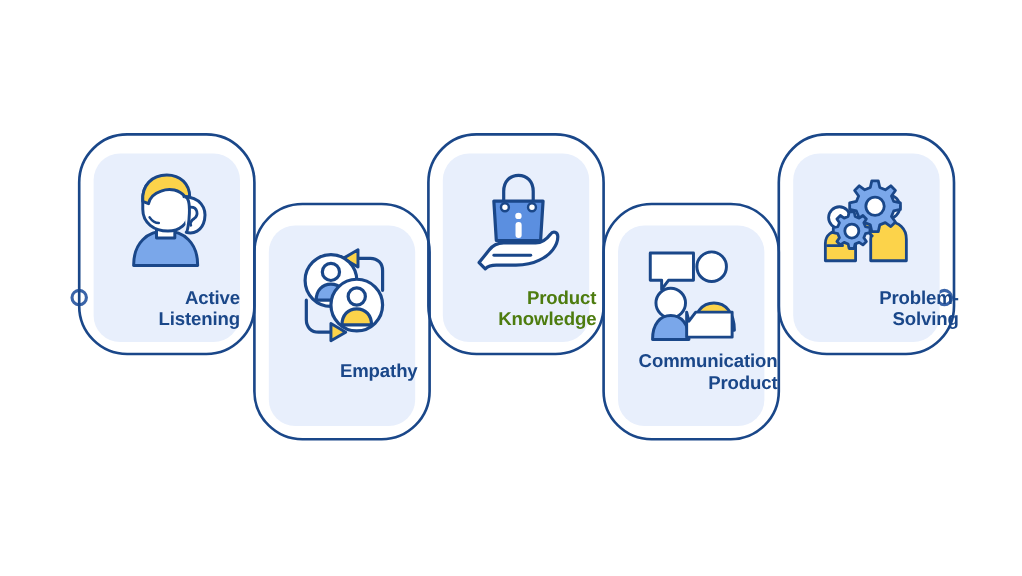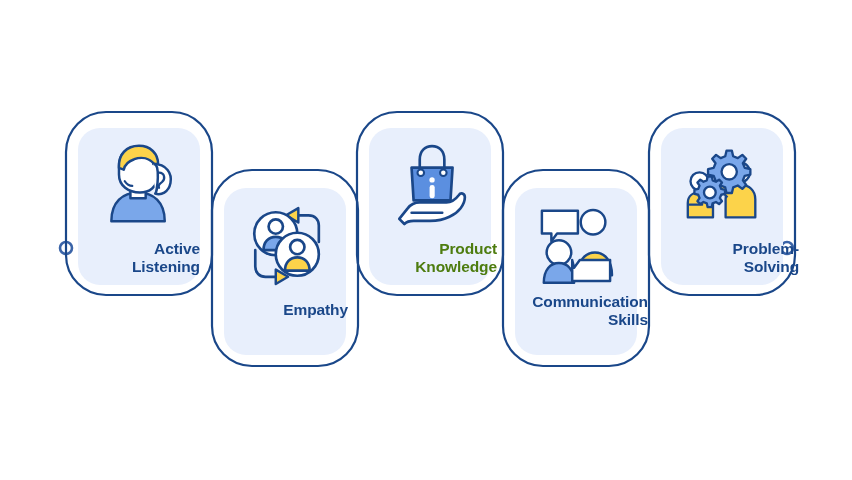--- a/index.html
+++ b/index.html
@@ -175,18 +175,18 @@
       </g>
   </svg>
 
   <div id="label-layer">
       <div class="step-label" style="left: 78px; top: 240px; width: 122px; color: rgb(26, 71, 137);">Active
 Listening</div>
       <div class="step-label" style="left: 224px; top: 301px; width: 124px; color: rgb(26, 71, 137);">Empathy</div>
       <div class="step-label" style="left: 363px; top: 240px; width: 134px; color: #4d7c0f;">Product
 Knowledge</div>
       <div class="step-label" style="left: 504px; top: 293px; width: 144px; color: rgb(26, 71, 137);">Communication
-Skills</div>
+Product</div>
       <div class="step-label" style="left: 661px; top: 240px; width: 138px; color: rgb(26, 71, 137);">Problem-
 Solving</div>
     </div>
 
 </div>
 
 </body></html>

